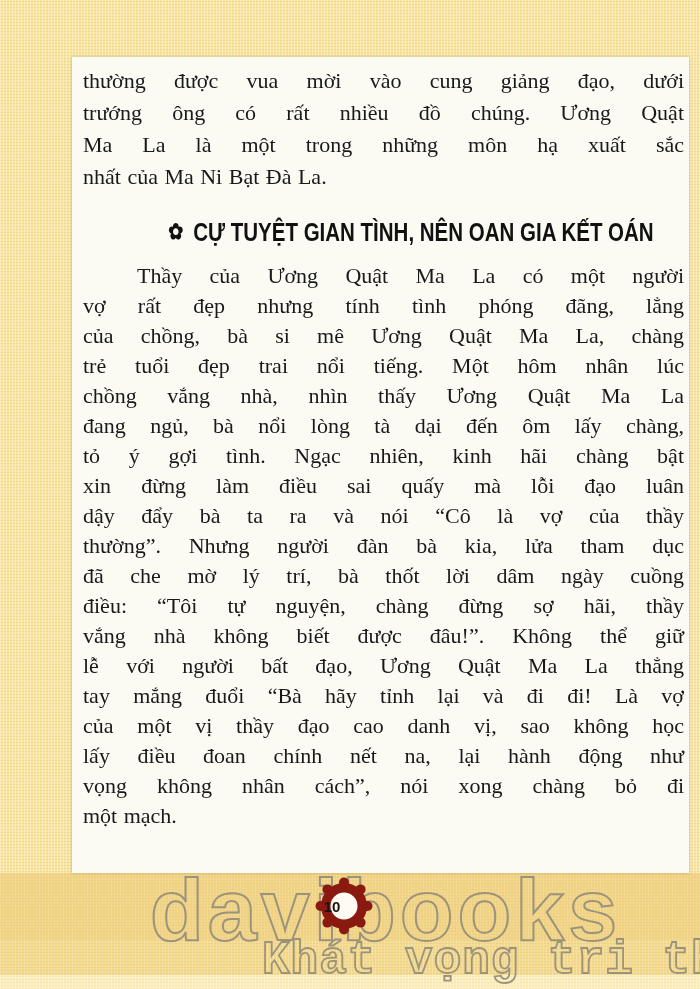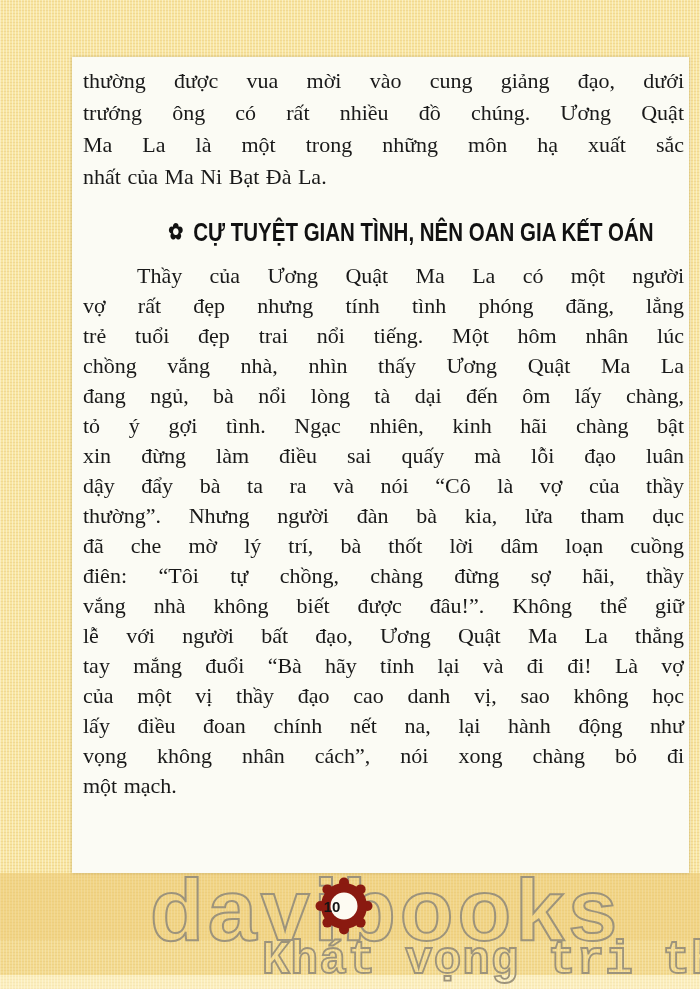--- a/index.html
+++ b/index.html
@@ -99,29 +99,30 @@
   <div class="heading">
     <span class="heading-inner">
       <span class="flower">✿</span>
       <span>CỰ TUYỆT GIAN TÌNH, NÊN OAN GIA KẾT OÁN</span>
     </span>
   </div>
 
   <div class="para para2">
       <div class="tline">Thầy của Ương Quật Ma La có một người</div>
       <div class="tline">vợ rất đẹp nhưng tính tình phóng đãng, lẳng</div>
+      <div class="tline">của chồng, bà si mê Ương Quật Ma La, chàng</div>
       <div class="tline">trẻ tuổi đẹp trai nổi tiếng. Một hôm nhân lúc</div>
       <div class="tline">chồng vắng nhà, nhìn thấy Ương Quật Ma La</div>
       <div class="tline">đang ngủ, bà nổi lòng tà dại đến ôm lấy chàng,</div>
       <div class="tline">tỏ ý gợi tình. Ngạc nhiên, kinh hãi chàng bật</div>
       <div class="tline">xin đừng làm điều sai quấy mà lỗi đạo luân</div>
       <div class="tline">dậy đẩy bà ta ra và nói “Cô là vợ của thầy</div>
       <div class="tline">thường”. Nhưng người đàn bà kia, lửa tham dục</div>
-      <div class="tline">đã che mờ lý trí, bà thốt lời dâm loạn cuồng</div>
-      <div class="tline">điên: “Tôi tự chồng, chàng đừng sợ hãi, thầy</div>
+      <div class="tline">đã che mờ lý trí, bà thốt lời dâm ngày cuồng</div>
+      <div class="tline">điều: “Tôi tự nguyện, chàng đừng sợ hãi, thầy</div>
       <div class="tline">vắng nhà không biết được đâu!”. Không thể giữ</div>
       <div class="tline">lễ với người bất đạo, Ương Quật Ma La thẳng</div>
       <div class="tline">tay mắng đuổi “Bà hãy tỉnh lại và đi đi! Là vợ</div>
       <div class="tline">của một vị thầy đạo cao danh vị, sao không học</div>
       <div class="tline">lấy điều đoan chính nết na, lại hành động như</div>
       <div class="tline">vọng không nhân cách”, nói xong chàng bỏ đi</div>
       <div class="tline">một mạch.</div>
     </div>
 </div>
 

